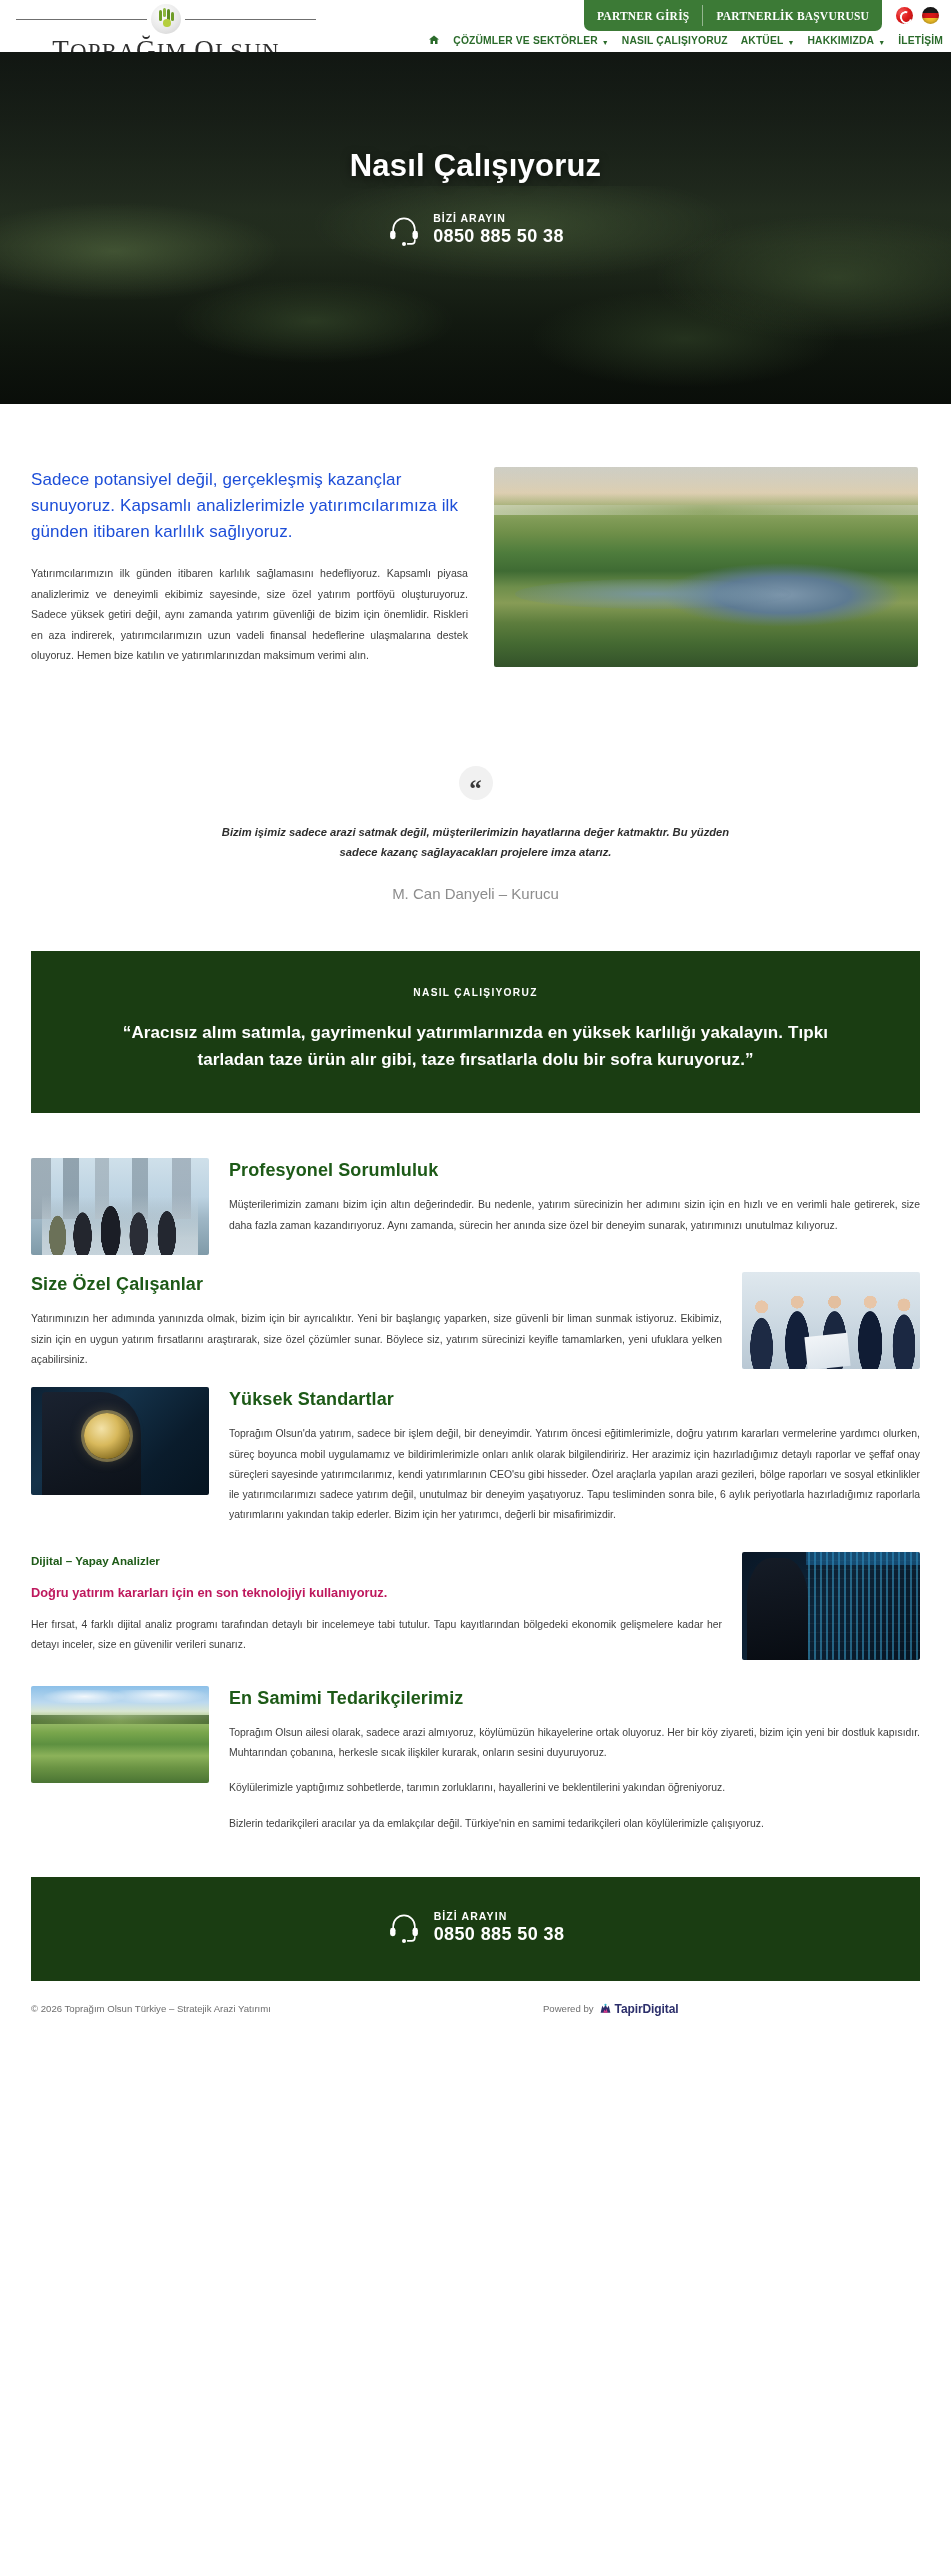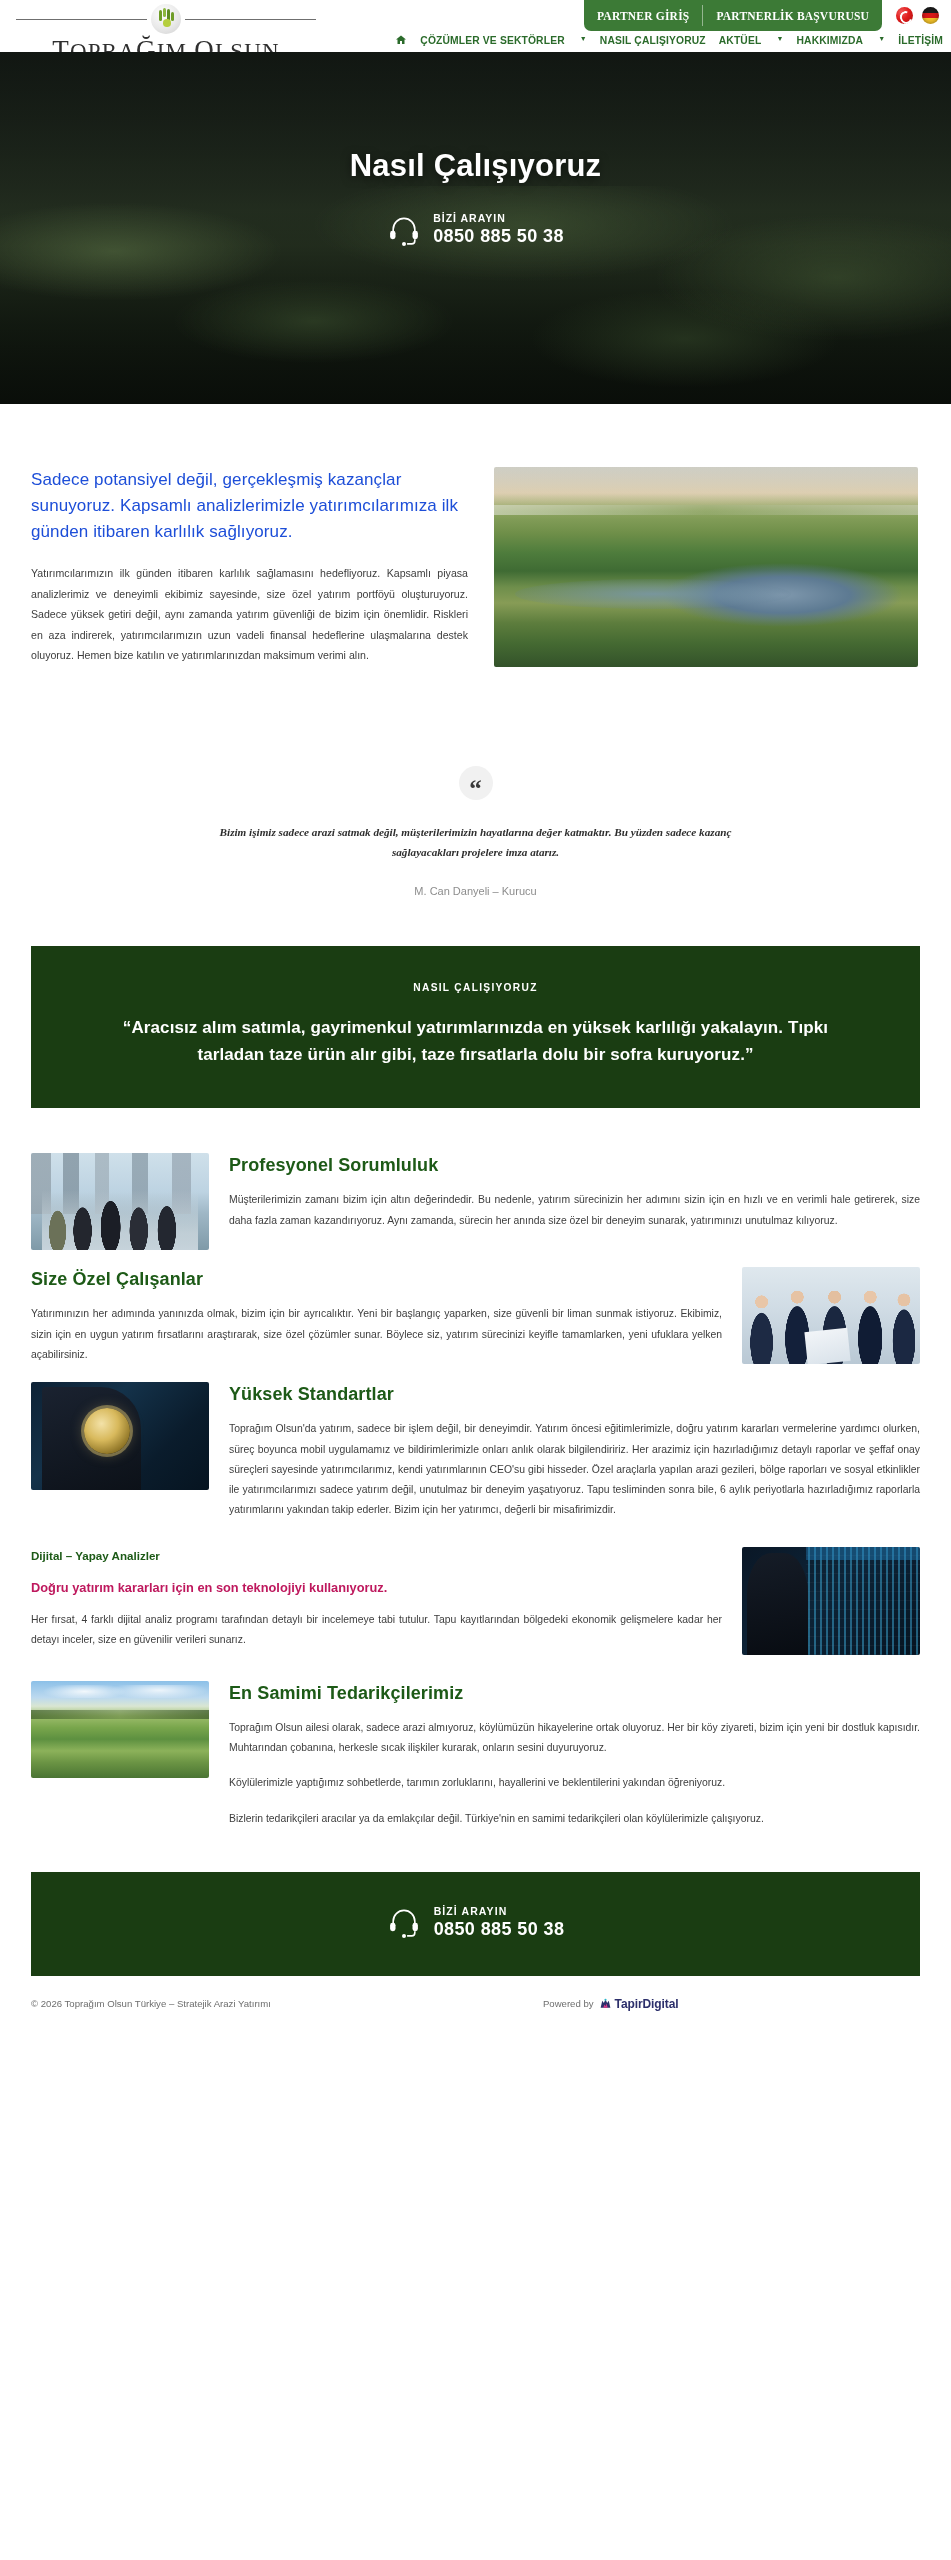--- a/index.html
+++ b/index.html
@@ -103,21 +103,21 @@
 
   .mainnav {
     position: absolute;
     right: 8px; top: 34px;
     display: flex; align-items: center; gap: 13px;
     font-size: 10.3px;
     font-weight: 700;
     color: #2b6b2b;
     letter-spacing: .15px;
   }
-  .nav-item { display: flex; align-items: flex-start; gap: 15px; cursor: pointer; white-space: nowrap; }
+  .nav-item { display: flex; align-items: flex-end; gap: 4px; cursor: pointer; white-space: nowrap; }
   .nav-caret { font-size: 7px; color: #2b6b2b; }
   .home-icon { width: 12px; height: 12px; display: block; }
 
   
   .hero {
     position: relative;
     height: 352px;
     overflow: hidden;
     background: #2b3327;
   }
@@ -218,25 +218,24 @@
     padding-top: 11px;
   }
   .quote-text {
     font-style: italic;
     font-size: 11.2px;
     line-height: 1.82;
     color: #2e2e2e;
     max-width: 530px;
     margin: 0 auto;
     font-weight: 600;
-    font-family: Liberation Serif, serif;
   }
   .quote-author {
     margin-top: 22px;
-    font-size: 11px;
+    font-size: 15px;
     color: #8d8d8d;
   }
 
   
   .banner {
     margin: 41px 31px 0;
     width: 889px;
     background: #1a3d12;
     padding: 36px 70px 40px;
     text-align: center;

